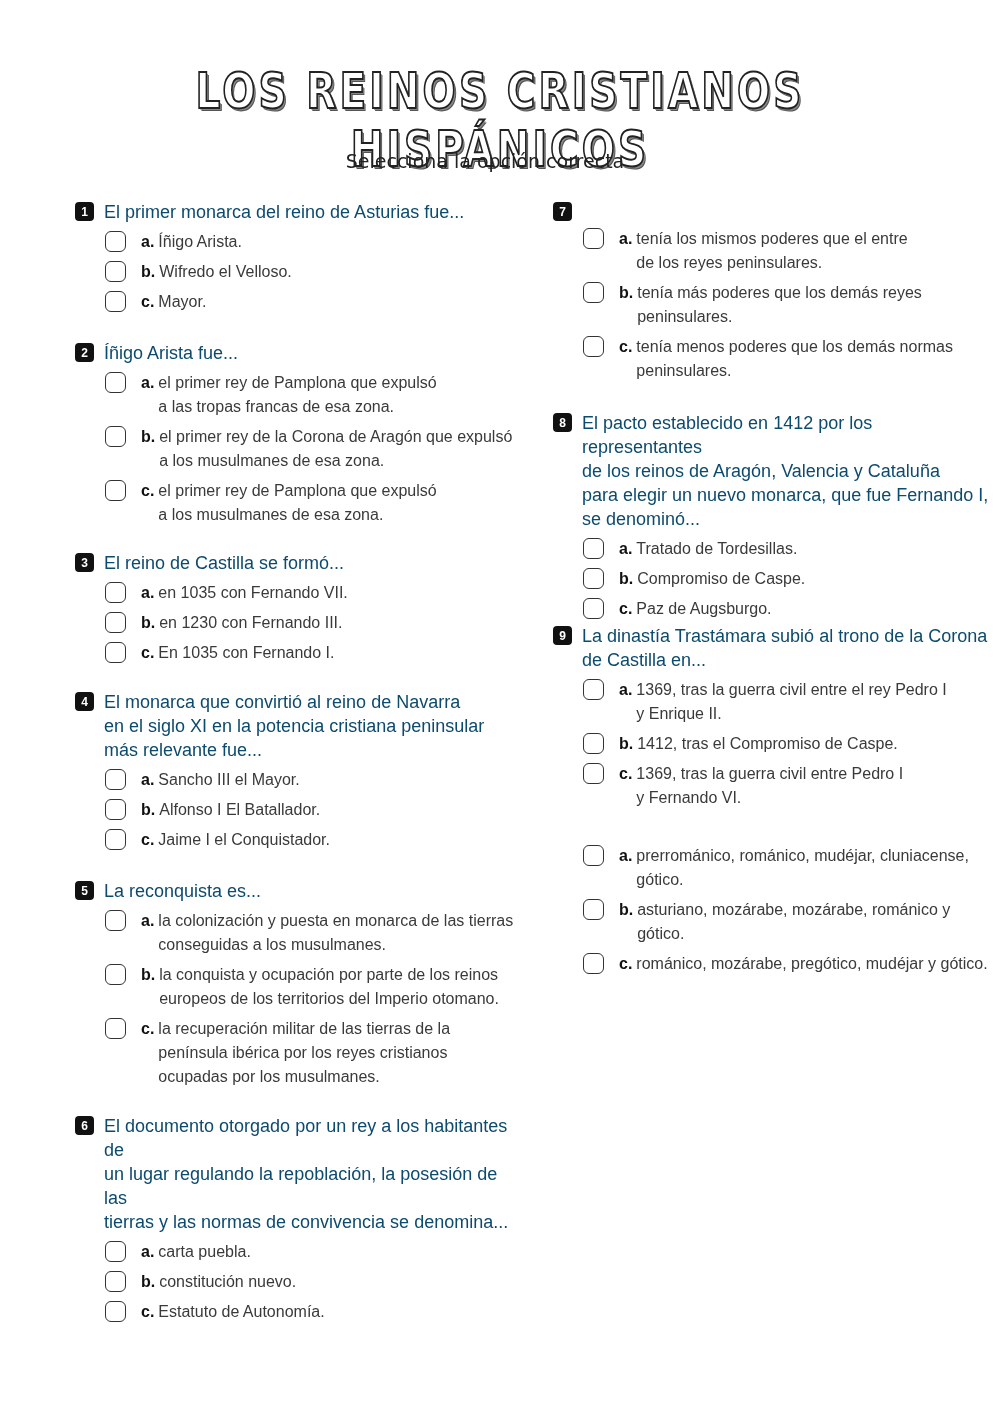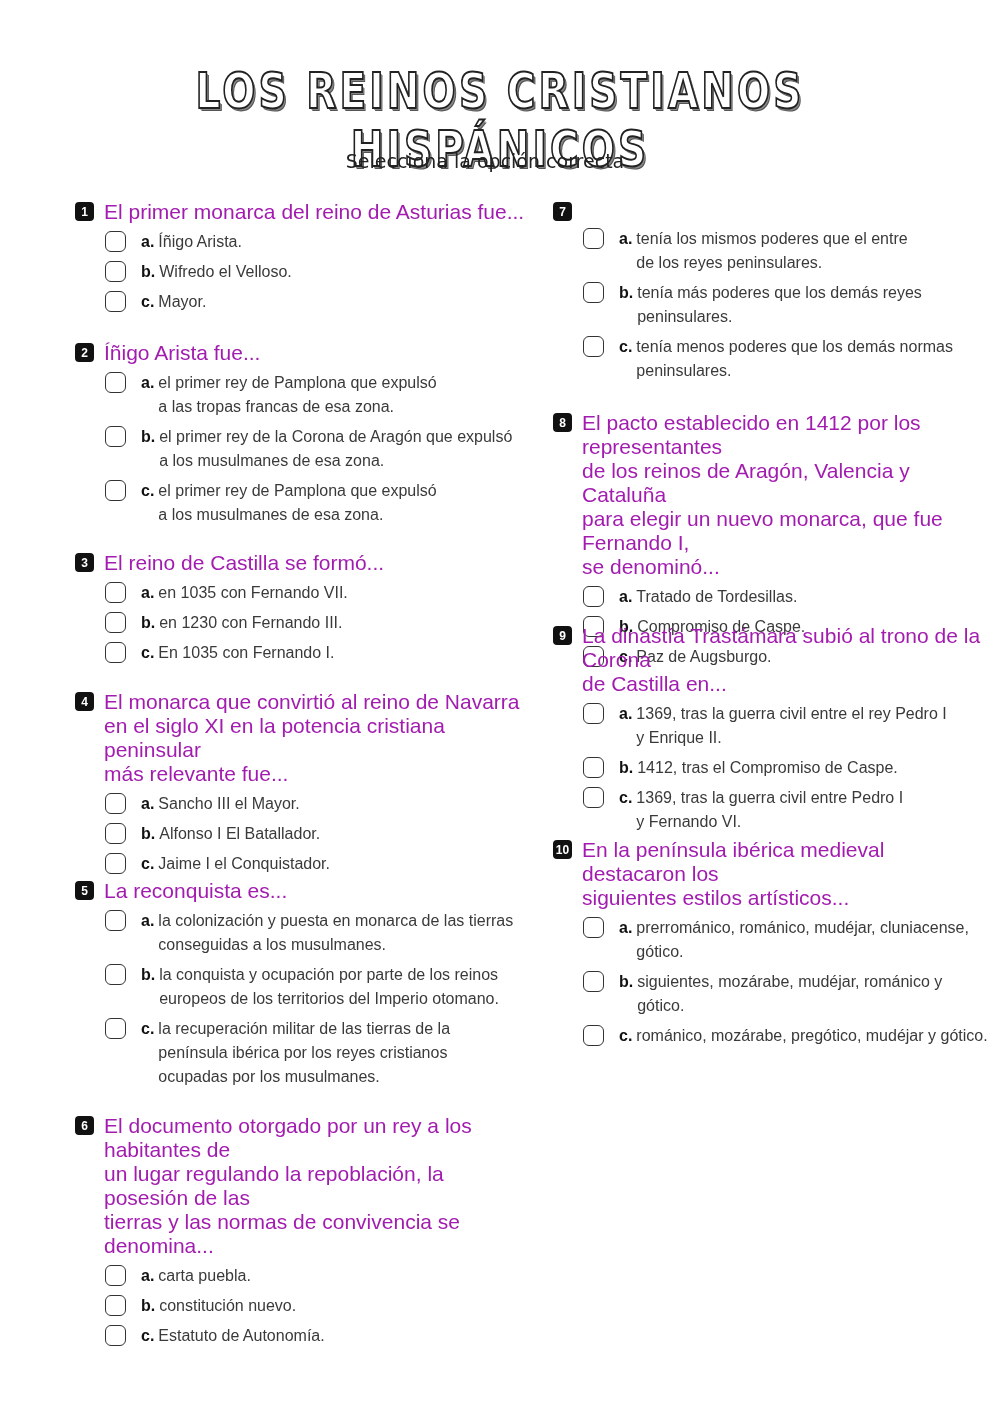--- a/index.html
+++ b/index.html
@@ -22,21 +22,21 @@
   .col { position: absolute; }
   .col-left { left: 75px; width: 450px; }
   .col-right { left: 553px; width: 440px; }
   .question { position: absolute; }
   .q-head { display: flex; align-items: flex-start; }
   .badge {
     width: 19px; height: 19px; background: #111; color: #fff; border-radius: 4px;
     font-size: 12px; font-weight: bold; display: flex; align-items: center;
     justify-content: center; margin-right: 10px; margin-top: 2px; flex: none;
   }
-  .q-text { font-size: 21px; line-height: 24px; color: #a21caf; white-space: pre-line; }
+  .q-text { font-size: 18px; line-height: 24px; color: #0c4a6e; white-space: pre-line; }
   .option { display: flex; align-items: flex-start; margin-left: 30px; margin-top: 6px; }
   .checkbox {
     width: 19px; height: 19px; border: 1.8px solid #333; border-radius: 6px;
     flex: none; margin-right: 15px; margin-top: 1px; background: #fff; cursor: pointer;
   }
   .opt-body { font-size: 16px; line-height: 24px; color: #3a3a3a; display: flex; }
   .opt-letter { font-weight: bold; color: #111; margin-right: 4px; flex: none; }
   .opt-text { white-space: pre-line; }
 </style>
 </head>
@@ -315,38 +315,33 @@
         <span class="checkbox"></span>
         <span class="opt-body">
           <span class="opt-letter">c.</span>
           <span class="opt-text">1369, tras la guerra civil entre Pedro I
   y Fernando VI.</span>
         </span>
       </div>
   </div>
 
   <div class="question" style="top:838px;">
-    <div class="q-head">
-        <span class="badge">10</span>
-        <span class="q-text">En la península ibérica medieval destacaron los
-siguientes estilos artísticos...</span>
-      </div>
     <div class="option">
         <span class="checkbox"></span>
         <span class="opt-body">
           <span class="opt-letter">a.</span>
           <span class="opt-text">prerrománico, románico, mudéjar, cluniacense,
   gótico.</span>
         </span>
       </div>
     <div class="option">
         <span class="checkbox"></span>
         <span class="opt-body">
           <span class="opt-letter">b.</span>
-          <span class="opt-text">siguientes, mozárabe, mudéjar, románico y gótico.</span>
+          <span class="opt-text">asturiano, mozárabe, mozárabe, románico y gótico.</span>
         </span>
       </div>
     <div class="option">
         <span class="checkbox"></span>
         <span class="opt-body">
           <span class="opt-letter">c.</span>
           <span class="opt-text">románico, mozárabe, pregótico, mudéjar y gótico.</span>
         </span>
       </div>
   </div>

